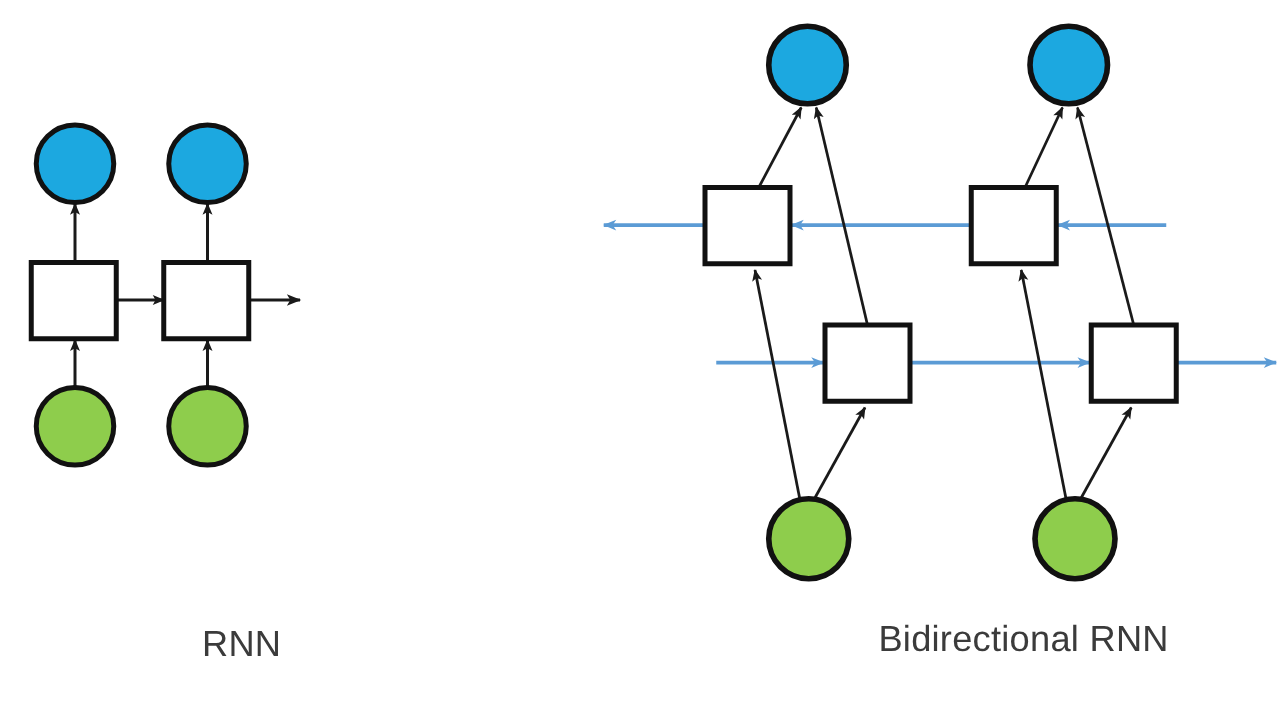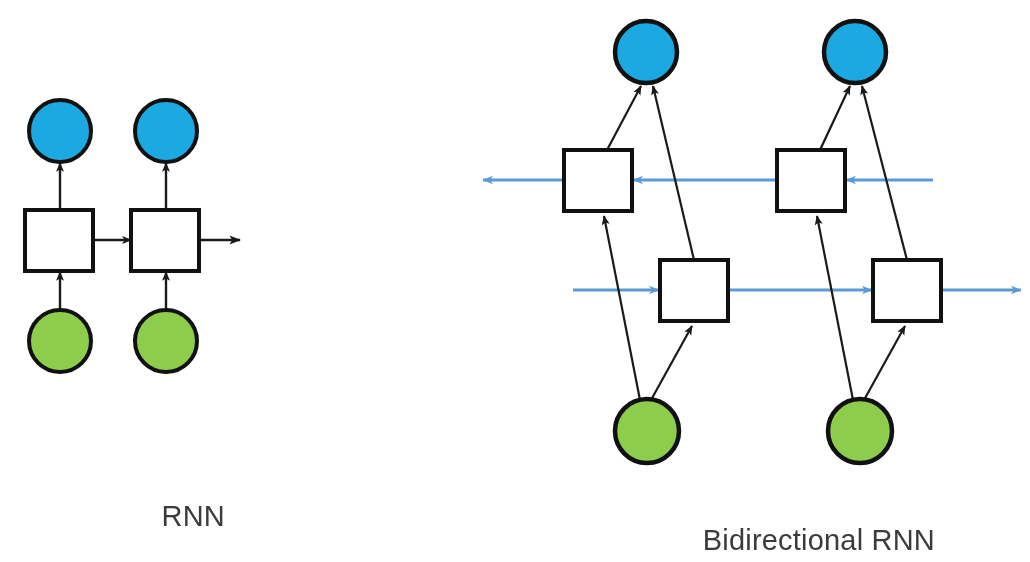--- a/index.html
+++ b/index.html
@@ -32,21 +32,21 @@
     white-space: nowrap;
     text-align: right;
   }
   #caption-rnn {
     left: 0px;
     top: 500px;
     width: 225px;
   }
   #caption-brnn {
     left: 590px;
-    top: 524px;
+    top: 496px;
     width: 345px;
   }
 </style>
 </head>
 <body>
 
 <svg id="diagram-canvas" viewBox="0 0 1030 562" xmlns="http://www.w3.org/2000/svg">
 
   <defs>
     <marker id="arrowBlack" markerWidth="11" markerHeight="11" refX="9.2" refY="4.2" orient="auto" markerUnits="userSpaceOnUse">

